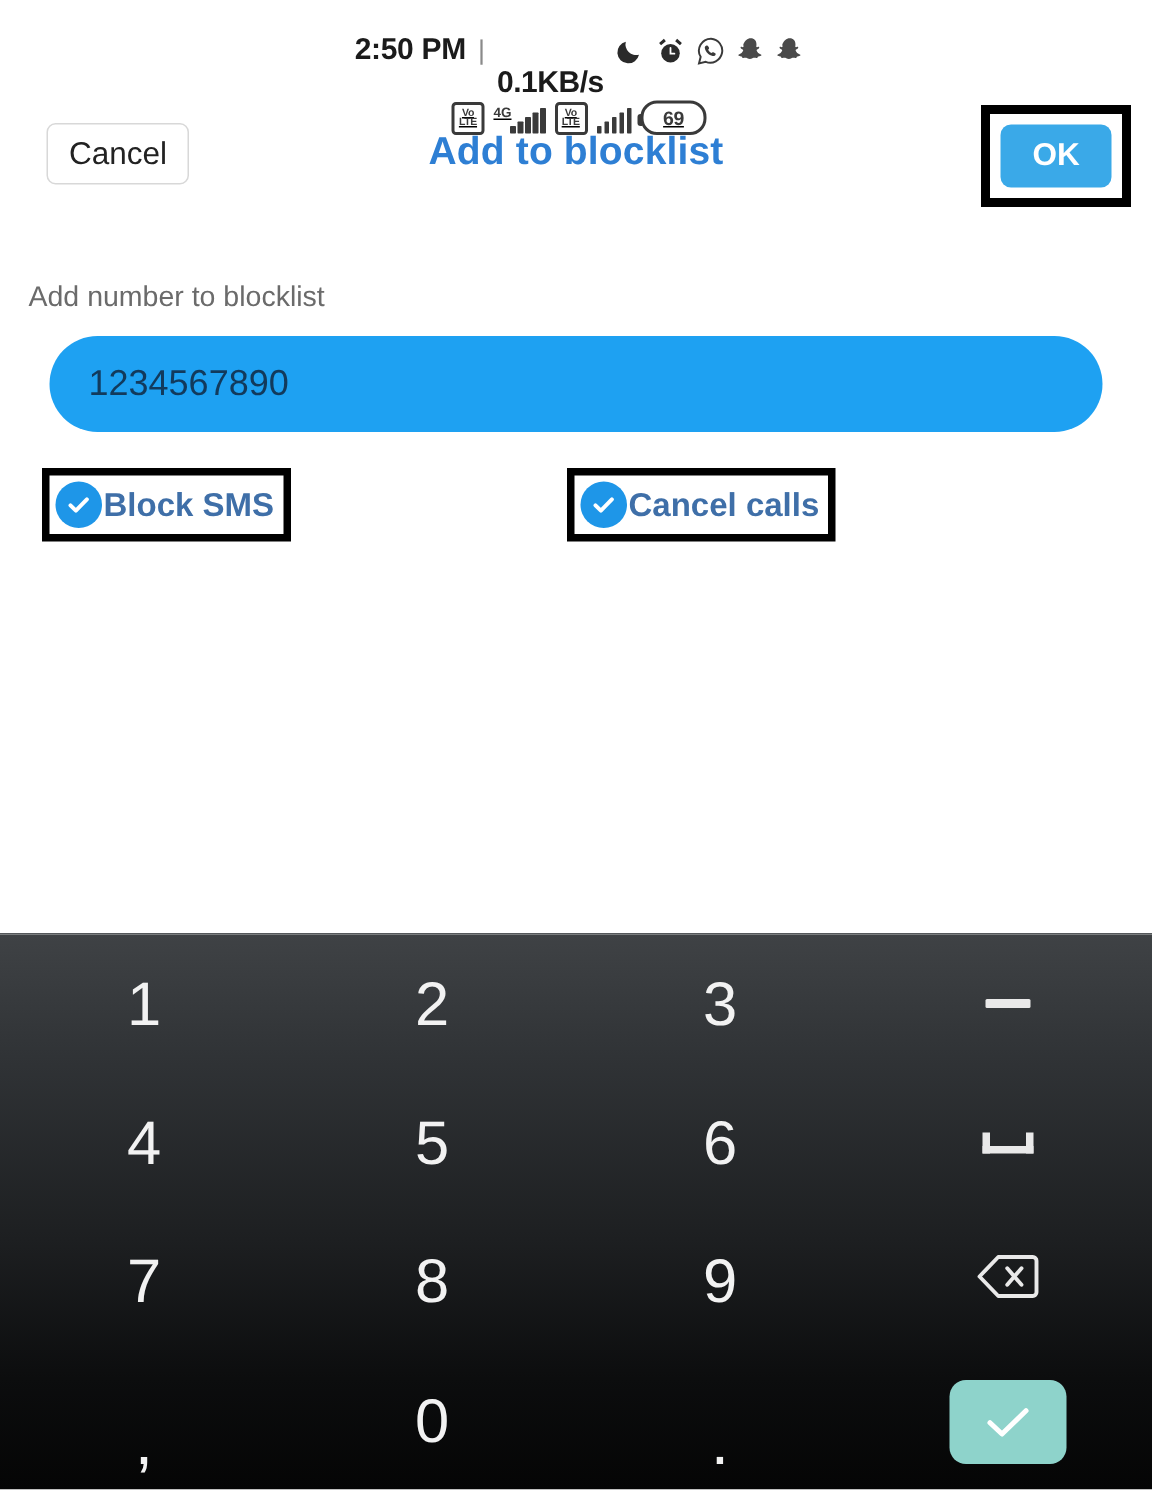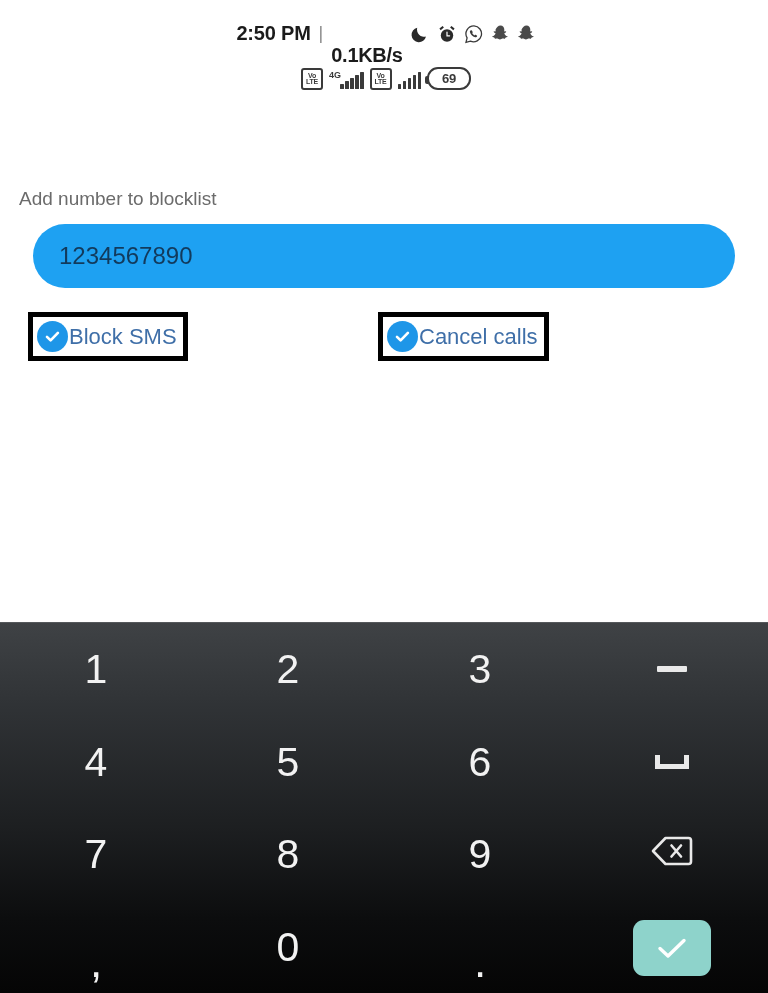--- a/index.html
+++ b/index.html
@@ -32,21 +32,21 @@
   }
   .sb-divider{
     color:#8a8a8a; font-size:18px; font-weight:normal;
     margin:0 1px;
   }
   .sb-speed{
     font-size:20px; font-weight:bold; color:#1b1b1b;
     letter-spacing:-0.3px; white-space:nowrap;margin-top:44px;
   }
   .sb-icon{ display:inline-flex; align-items:center; justify-content:center; }
-  .sb-right{ display:flex; align-items:center; gap:6px; }
+  .sb-right{ display:flex; align-items:center; gap:6px;text-decoration:underline; }
 
   .volte-box{
     width:22px; height:22px;
     border:2px solid #3a3a3a; border-radius:3px;
     display:flex; flex-direction:column;
     align-items:center; justify-content:center;
     line-height:0.85;
   }
   .volte-box span{
     font-size:7px; font-weight:bold; color:#3a3a3a;
@@ -126,21 +126,21 @@
     position:absolute; left:33px; top:69px;
     width:702px; height:64px;
     background:#1ea1f2;
     border:none; border-radius:40px;
     padding-left:26px;
     font-family:"Liberation Sans", sans-serif;
     font-size:24px; color:#123a5c;
     outline:none;
   }
   .checkbox-row{
-    position:absolute; left:0; top:157px; width:768px; height:56px;
+    position:absolute; left:0; top:157px; width:768px; height:56px;font-weight:bold;
   }
   .cb-wrap{
     position:absolute; top:0;
     border:5px solid #000000;
     background:#ffffff;
     padding:4px 6px 4px 4px;
     display:flex; align-items:center;
     cursor:pointer;
   }
   .cb-sms{ left:28px; }
@@ -261,20 +261,27 @@
           <i></i>
           <i></i>
           <i></i>
         </span>
       <span class="battery">
         <span>69</span>
       </span>
     </div>
   </div>
 
+  <div class="header">
+    <div class="cancel-btn">Cancel</div>
+    <div class="page-title">Add to blocklist</div>
+    <div class="ok-wrap">
+      <div class="ok-btn">OK</div>
+    </div>
+  </div>
 
   <div class="form-area">
     <div class="field-label">Add number to blocklist</div>
     <input class="number-input" type="text" value="1234567890" style="">
     <div class="checkbox-row">
 
       <div class="cb-wrap cb-sms">
         <span class="check-circle">
           <svg width="19" height="19" viewBox="0 0 20 20">
               <path d="M4.2 10.4 8 14.1l7.7-7.9" fill="none" stroke="#ffffff" stroke-width="2.8" stroke-linecap="round" stroke-linejoin="round"></path>

